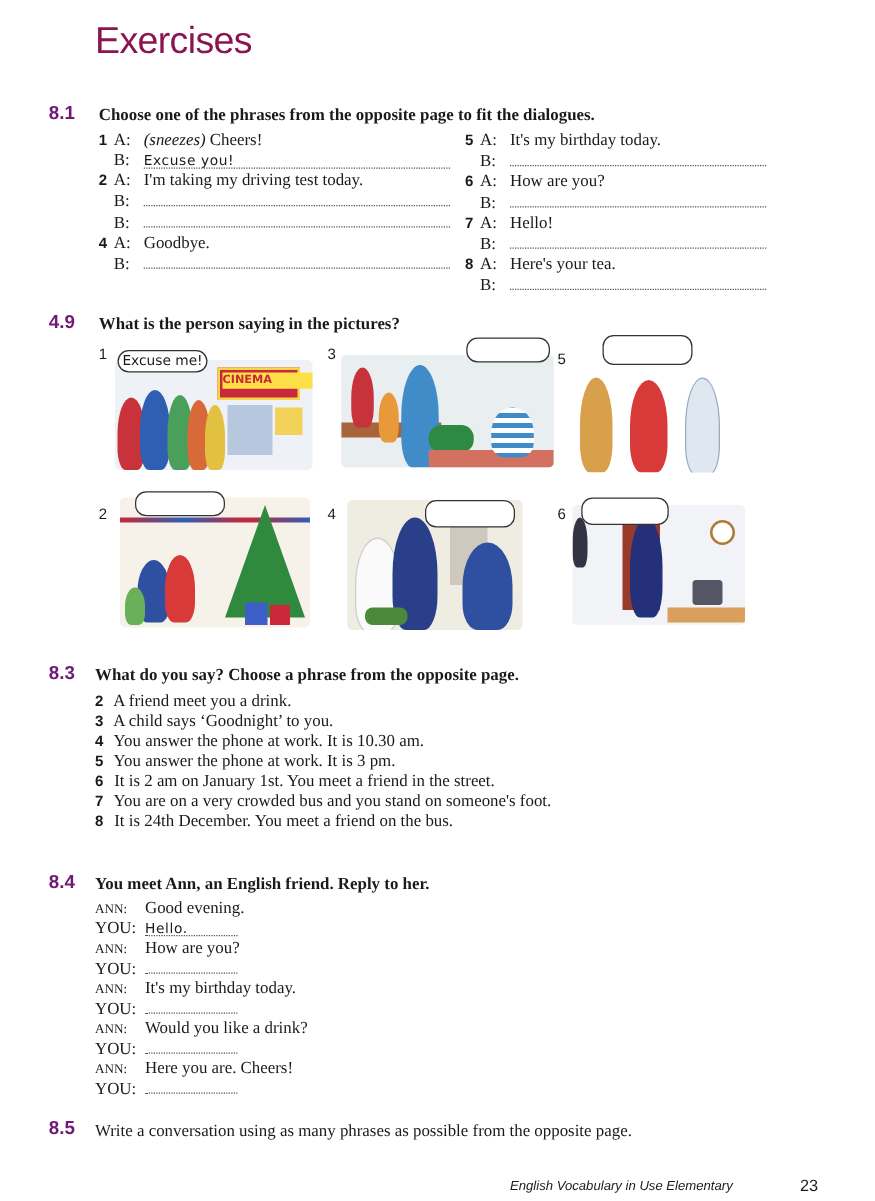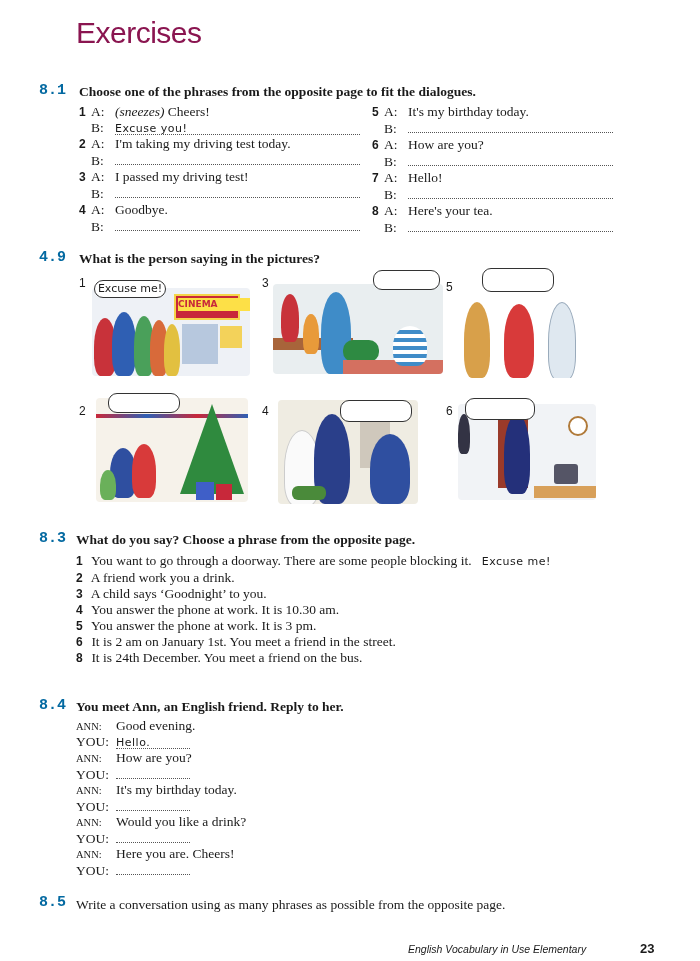--- a/index.html
+++ b/index.html
@@ -1,53 +1,52 @@
 <!DOCTYPE html>
 <html><head>
 <meta charset="utf-8">
 <style>
   html, body { margin:0; padding:0; background:#fff; }
   body { width:700px; height:961px; position:relative; overflow:hidden;
          font-family:"Liberation Serif", "DejaVu Serif", serif; color:#1a1a1a; }
   .abs { position:absolute; }
   .title { left:76px; top:16px; font-family:"Liberation Sans","DejaVu Sans",sans-serif;
            font-size:30px; color:#8a1550; letter-spacing:-0.5px; }
-  .exnum { font-family:Liberation Mono, monospace; font-weight:bold;
-           font-size:15px; color:#0369a1; }
+  .exnum { font-family:Liberation Sans, sans-serif; font-weight:bold;
+           font-size:15px; color:#701a75; }
   .instr { font-size:13.5px; font-weight:bold; }
   .line { font-size:13.5px; white-space:nowrap; }
   .n { font-family:"Liberation Sans","DejaVu Sans",sans-serif; font-weight:bold; font-size:12px; display:inline-block; width:12px; }
   .spk { display:inline-block; width:24px; }
   .dots { display:inline-block; border-bottom:1px dotted #555; height:12px; vertical-align:baseline; }
   .hand { font-family:"DejaVu Sans", sans-serif; font-size:11px; font-style:normal; letter-spacing:0.5px; }
   .pic { position:absolute; background:#f3efe6; border-radius:4px; overflow:hidden; }
   .picnum { position:absolute; font-family:"Liberation Sans","DejaVu Sans",sans-serif; font-size:12px; }
   .bubble { position:absolute; background:#fff; border:1.2px solid #333; border-radius:9px; }
   .bubble.text { font-family:"DejaVu Sans",sans-serif; font-size:11px; text-align:center; line-height:16px; }
   .annline { font-size:13.5px; height:16px; white-space:nowrap; }
   .smallcaps { font-size:10.5px; display:inline-block; width:40px; }
   .you { display:inline-block; width:40px; }
   .footer { font-family:"Liberation Sans","DejaVu Sans",sans-serif; font-style:italic; font-size:10.5px; }
-  .pageno { font-family:"Liberation Sans","DejaVu Sans",sans-serif; font-weight:bold; font-size:13px; }
+  .pageno { font-family:"Liberation Sans","DejaVu Sans",sans-serif; font-weight:normal; font-size:13px; }
   .figure { position:absolute; border-radius:50% 50% 30% 30%; }
 </style>
 </head>
 <body>
 
 <div class="abs title">Exercises</div>
 
 <div class="abs exnum" style="left:39px;top:82px;">8.1</div>
 <div class="abs instr" style="left:79px;top:84px;">Choose one of the phrases from the opposite page to fit the dialogues.</div>
 
 <div class="abs" style="left:79px;top:104px;width:285px;">
   <div class="line"><span class="n">1</span><span class="spk">A:</span><i>(sneezes)</i> <span>Cheers!</span></div>
   <div class="line"><span class="n"></span><span class="spk">B:</span><span class="dots hand" style="width:245px;">Excuse you!</span></div>
   <div class="line"><span class="n">2</span><span class="spk">A:</span><span>I'm taking my driving test today.</span></div>
   <div class="line"><span class="n"></span><span class="spk">B:</span><span class="dots" style="width:245px;"></span></div>
-  <div class="line"><span class="n">3</span><span class="spk">A:</span><span>I passed my driving test!</span></div>
   <div class="line"><span class="n"></span><span class="spk">B:</span><span class="dots" style="width:245px;"></span></div>
   <div class="line"><span class="n">4</span><span class="spk">A:</span><span>Goodbye.</span></div>
   <div class="line"><span class="n"></span><span class="spk">B:</span><span class="dots" style="width:245px;"></span></div>
 </div>
 
 <div class="abs" style="left:372px;top:104px;width:250px;">
   <div class="line"><span class="n">5</span><span class="spk">A:</span><span>It's my birthday today.</span></div>
   <div class="line"><span class="n"></span><span class="spk">B:</span><span class="dots" style="width:205px;"></span></div>
   <div class="line"><span class="n">6</span><span class="spk">A:</span><span>How are you?</span></div>
   <div class="line"><span class="n"></span><span class="spk">B:</span><span class="dots" style="width:205px;"></span></div>
@@ -123,26 +122,26 @@
   <div class="figure" style="left:46px;top:10px;width:26px;height:80px;background:#24307a;"></div>
   <div class="abs" style="left:110px;top:12px;width:16px;height:16px;border-radius:50%;background:#fff;border:2px solid #b07a3a;"></div>
   <div class="abs" style="left:96px;top:60px;width:24px;height:20px;background:#556;border-radius:3px;"></div>
   <div class="abs" style="left:76px;top:82px;width:62px;height:12px;background:#d8a05a;"></div>
 </div>
 <div class="bubble" style="left:465px;top:398px;width:68px;height:20px;"></div>
 
 <div class="abs exnum" style="left:39px;top:530px;">8.3</div>
 <div class="abs instr" style="left:76px;top:532px;">What do you say? Choose a phrase from the opposite page.</div>
 <div class="abs" style="left:76px;top:553px;width:560px;line-height:16px;">
-  <div class="line"><span class="n">1</span> <span>You want to go through a doorway. There are some people blocking it.</span> &nbsp; <span class="hand">Excuse me!</span></div>
-  <div class="line"><span class="n">2</span> <span>A friend work you a drink.</span></div>
+  <div class="line"><span class="n">2</span> <span>A friend meet you a drink.</span></div>
   <div class="line"><span class="n">3</span> <span>A child says ‘Goodnight’ to you.</span></div>
   <div class="line"><span class="n">4</span> <span>You answer the phone at work. It is 10.30 am.</span></div>
   <div class="line"><span class="n">5</span> <span>You answer the phone at work. It is 3 pm.</span></div>
   <div class="line"><span class="n">6</span> <span>It is 2 am on January 1st. You meet a friend in the street.</span></div>
+  <div class="line"><span class="n">7</span> <span>You are on a very crowded bus and you stand on someone's foot.</span></div>
   <div class="line"><span class="n">8</span> <span>It is 24th December. You meet a friend on the bus.</span></div>
 </div>
 
 <div class="abs exnum" style="left:39px;top:697px;">8.4</div>
 <div class="abs instr" style="left:76px;top:699px;">You meet Ann, an English friend. Reply to her.</div>
 <div class="abs" style="left:76px;top:718px;width:260px;">
   <div class="annline"><span class="smallcaps">ANN:</span><span>Good evening.</span></div>
   <div class="annline"><span class="you">YOU:</span><span class="dots hand" style="width:74px;">Hello.</span></div>
   <div class="annline"><span class="smallcaps">ANN:</span><span>How are you?</span></div>
   <div class="annline"><span class="you">YOU:</span><span class="dots" style="width:74px;"></span></div>

